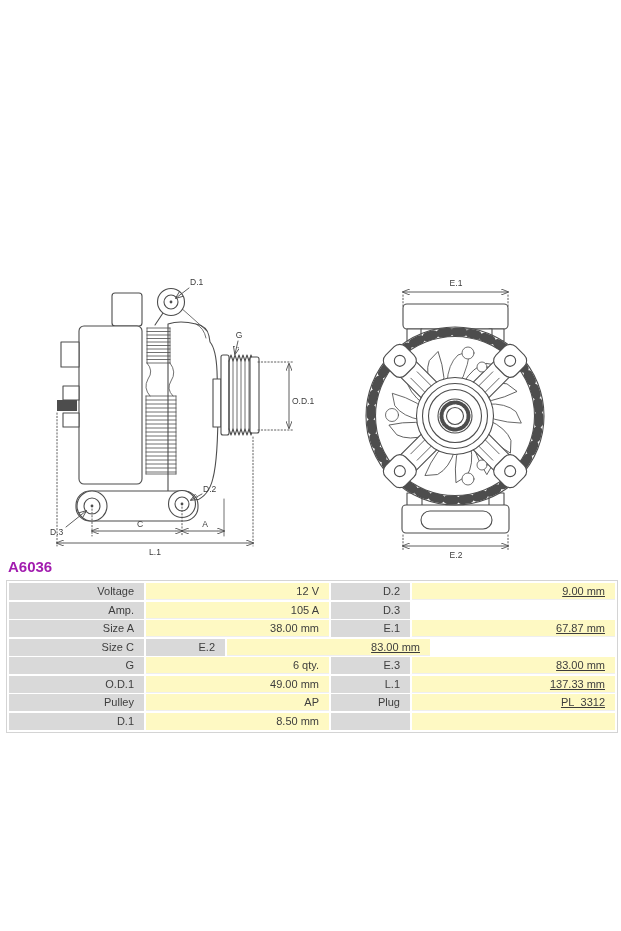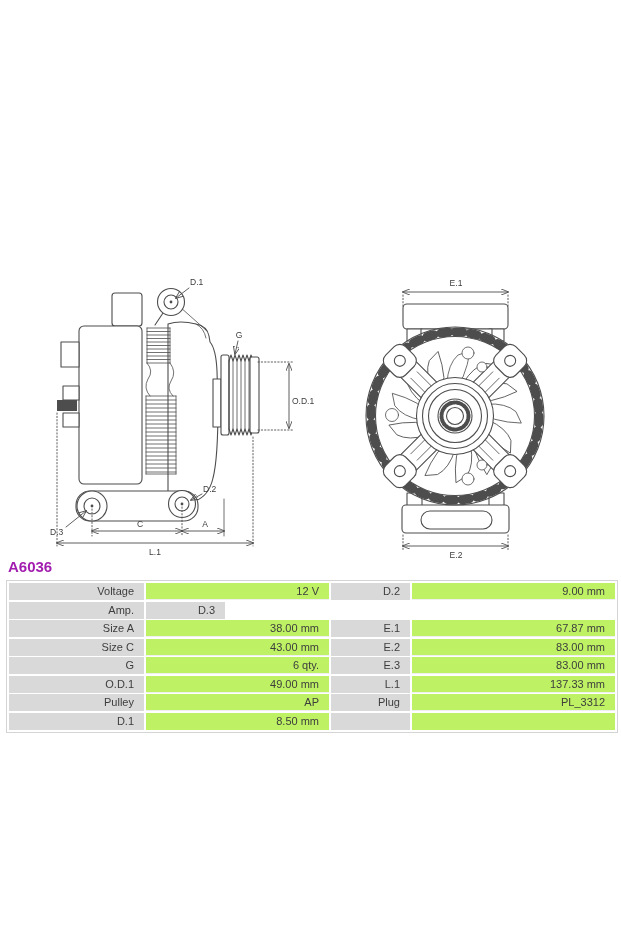--- a/index.html
+++ b/index.html
@@ -19,26 +19,26 @@
   .drawing text.mid{text-anchor:middle;}
 
   .spec-block{position:absolute;left:6px;top:518px;width:612px;}
   .part-code{margin:0 0 5px 2px;font-size:15px;font-weight:bold;color:#a21caf;height:16px;line-height:16px;}
   .spec-table{border:1px solid #d4d4d4;background:#fff;padding:2px;}
   .spec-row{display:flex;margin-bottom:1.5px;}
   .spec-row:last-child{margin-bottom:0;}
   .cell{height:17px;line-height:17px;font-size:11px;color:#3d3d3d;
         text-align:right;padding-right:10px;box-sizing:border-box;overflow:hidden;}
   .cell.label{background:#d9d9d9;}
-  .cell.value{background:#bef264;border-bottom:1px solid #efefef;}
+  .cell.value{background:#fef9c3;border-bottom:1px solid #efefef;}
   .spec-row:last-child .cell.value{border-bottom:none;}
   .w1{width:135px;margin-right:2px;}
   .w2{width:183px;margin-right:2px;}
   .w3{width:79px;margin-right:2px;}
-  .w4{width:203px;}
+  .w4{width:203px;text-decoration:underline;}
 </style>
 </head>
 <body>
 
 <div class="page">
 
   <svg class="drawing" viewBox="0 0 621 525" width="621" height="525">
     <defs>
       <marker id="ar" viewBox="0 0 10 8" refX="9" refY="4" markerWidth="9" markerHeight="7" orient="auto-start-reverse">
         <path d="M0,0 L10,4 L0,8 Z" fill="#4d4d4d" stroke="none"></path>
@@ -226,31 +226,31 @@
     <div class="spec-table">
 
       <div class="spec-row">
         <div class="cell label w1">Voltage</div>
         <div class="cell value w2">12 V</div>
         <div class="cell label w3">D.2</div>
         <div class="cell value w4">9.00 mm</div>
       </div>
       <div class="spec-row">
         <div class="cell label w1">Amp.</div>
+        <div class="cell value w2">105 A</div>
         <div class="cell label w3">D.3</div>
       </div>
       <div class="spec-row">
         <div class="cell label w1">Size A</div>
         <div class="cell value w2">38.00 mm</div>
         <div class="cell label w3">E.1</div>
         <div class="cell value w4">67.87 mm</div>
       </div>
       <div class="spec-row">
         <div class="cell label w1">Size C</div>
-        <div class="cell value w2">43.00 mm</div>
         <div class="cell label w3">E.2</div>
         <div class="cell value w4">83.00 mm</div>
       </div>
       <div class="spec-row">
         <div class="cell label w1">G</div>
         <div class="cell value w2">6 qty.</div>
         <div class="cell label w3">E.3</div>
         <div class="cell value w4">83.00 mm</div>
       </div>
       <div class="spec-row">

